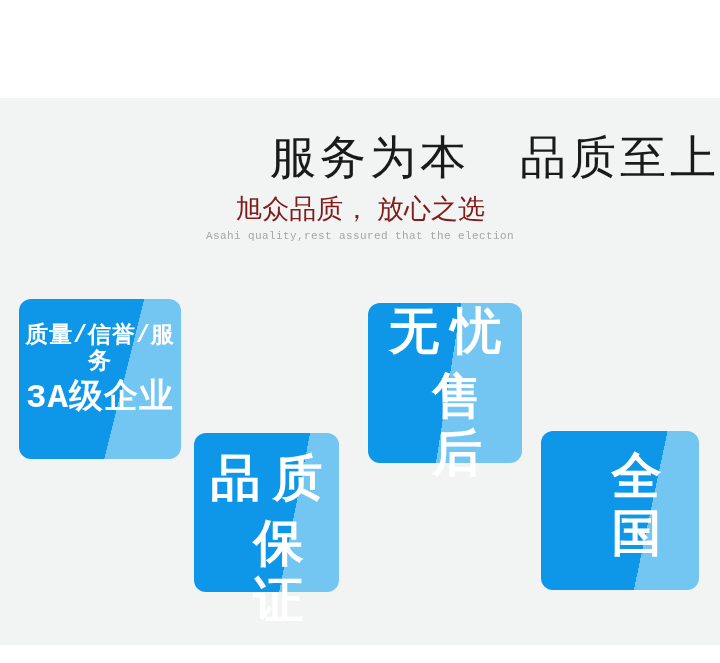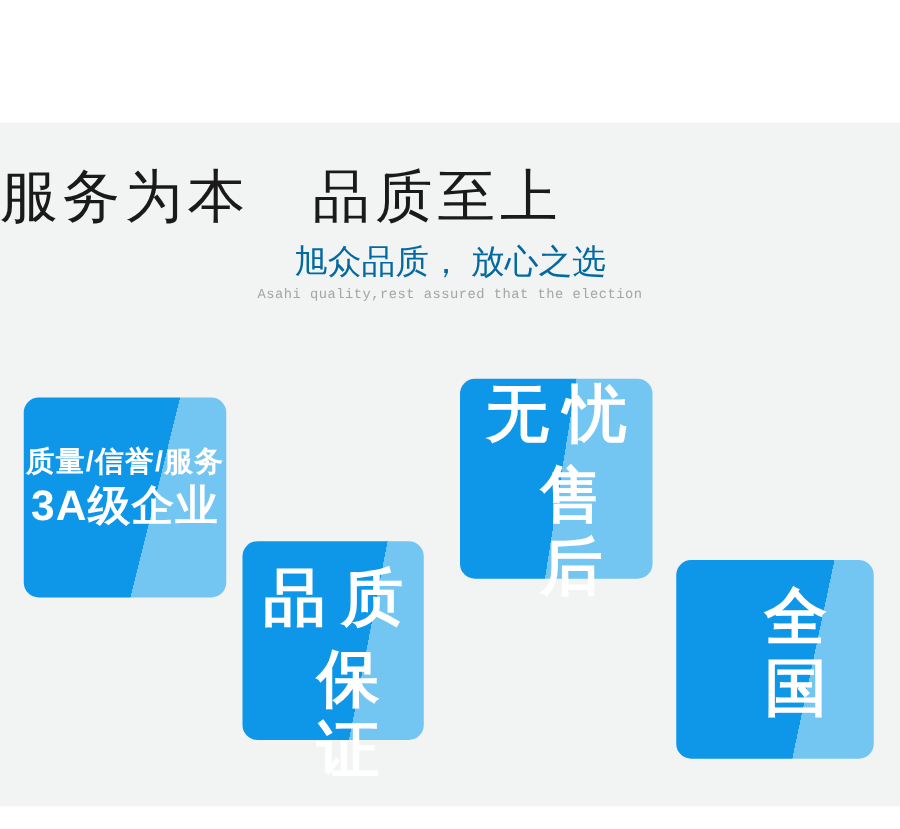--- a/index.html
+++ b/index.html
@@ -22,39 +22,39 @@
     width: 720px;
     height: 547px;
     background: #f2f3f3;
   }
   
   .title {
     position: absolute;
     left: 0;
     top: 128px;
     width: 100%;
-    text-align: left;
+    text-align: right;
     font-size: 46px;
     line-height: 58px;
     font-weight: 300;
     letter-spacing: 4px;
     color: #1a1a1a;
     white-space: pre;
     font-family: "Liberation Sans", sans-serif;
   }
   .subtitle {
     position: absolute;
     left: 0;
     top: 193px;
     width: 100%;
     text-align: center;
     font-size: 27px;
     line-height: 33px;
     font-weight: 400;
-    color: #0369a1;
+    color: #7f1d1d;
     white-space: pre;
     font-family: "Liberation Serif", serif;
   }
   .subtitle-en {
     position: absolute;
     left: 0;
     top: 229px;
     width: 100%;
     text-align: center;
     font-size: 11px;
@@ -66,35 +66,36 @@
   
   .badge {
     position: absolute;
     border-radius: 12px;
     color: #ffffff;
     text-align: center;
     box-sizing: border-box;
     font-family: "Liberation Sans", sans-serif;
   }
   .badge-1 {
-    left: 19px;  top: 318px;  width: 162px; height: 160px;
+    left: 19px;  top: 299px;  width: 162px; height: 160px;
     background: linear-gradient(104deg, #0e96e8 62%, #73c5f2 62%);
-    padding-top: 38px;
+    padding-top: 24px;
+    font-family: Liberation Mono, monospace;
   }
   .badge-2 {
     left: 194px; top: 433px;  width: 145px; height: 159px;
     background: linear-gradient(101deg, #0e96e8 66%, #73c5f2 66%);
     padding-top: 17px;
   }
   .badge-3 {
     left: 368px; top: 303px;  width: 154px; height: 160px;
     background: linear-gradient(99deg, #0e96e8 52%, #73c5f2 52%);
   }
   .badge-4 {
-    left: 541px; top: 448px;  width: 158px; height: 159px;
+    left: 541px; top: 431px;  width: 158px; height: 159px;
     background: linear-gradient(102deg, #0e96e8 66%, #73c5f2 66%);
     padding-top: 17px;
     padding-left: 33px;
   }
   .b1-line1 {
     display: block;
     font-size: 23px;
     line-height: 26px;
     font-weight: 700;
     letter-spacing: 1px;

